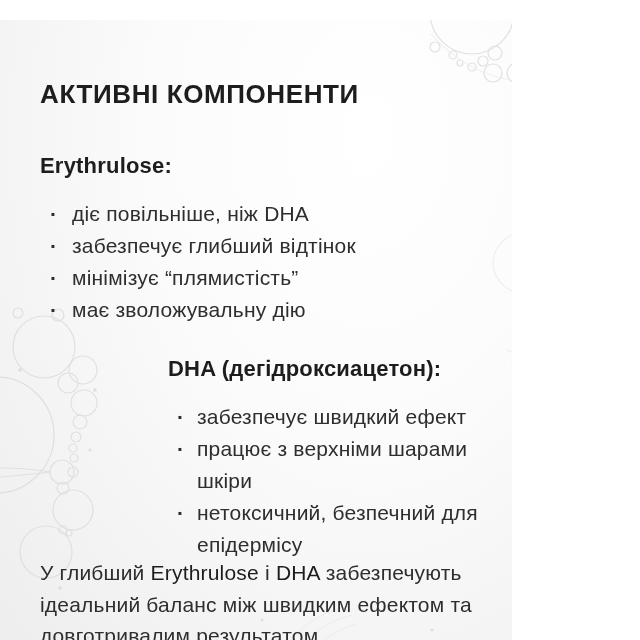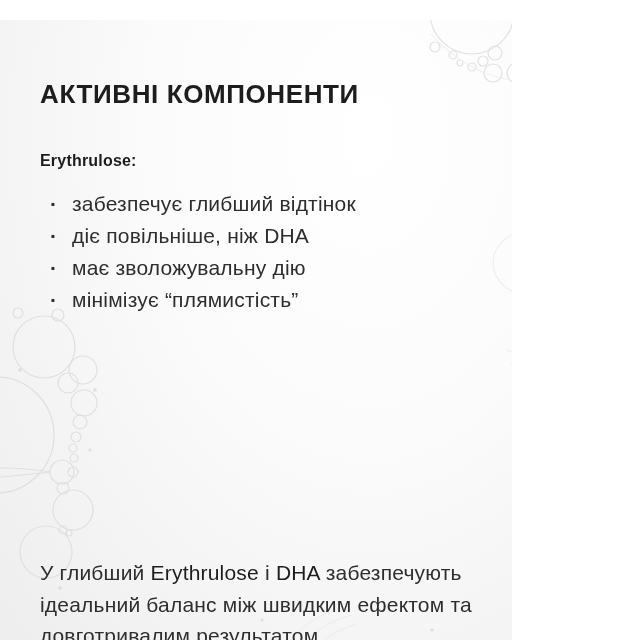--- a/index.html
+++ b/index.html
@@ -34,21 +34,21 @@
     font-weight: 700;
     letter-spacing: 0.6px;
     color: var(--title-text, #1d1d1d);
   }
   .section {
     position: absolute;
   }
   .section-erythrulose { left: 40px; top: 115px; }
   .section-dha { left: 168px; top: 318px; }
   .section-heading {
-    font-size: 16px;
+    font-size: 22px;
     line-height: 26px;
     font-weight: 700;
     letter-spacing: 0.2px;
     color: var(--title-text, #1d1d1d);
   }
   ul.bullets {
     list-style: none;
     margin: 0;
     padding: 0;
   }
@@ -164,23 +164,31 @@
       <circle cx="368" cy="556" r="1.8"></circle>
       <circle cx="432" cy="610" r="1.6"></circle>
     </g>
   </svg>
 
   <h1 class="title">АКТИВНІ КОМПОНЕНТИ</h1>
 
   <section class="section section-erythrulose">
     <h2 class="section-heading">Erythrulose:</h2>
     <ul class="bullets">
+      <li><span>діє повільніше, ніж DHA</span></li>
       <li><span>забезпечує глибший відтінок</span></li>
-      <li><span>діє повільніше, ніж DHA</span></li>
+      <li><span>мінімізує “плямистість”</span></li>
       <li><span>має зволожувальну дію</span></li>
-      <li><span>мінімізує “плямистість”</span></li>
     </ul>
   </section>
 
+  <section class="section section-dha">
+    <h2 class="section-heading">DHA (дегідроксиацетон):</h2>
+    <ul class="bullets">
+      <li><span>забезпечує швидкий ефект</span></li>
+      <li><span>працює з верхніми шарами шкіри</span></li>
+      <li><span>нетоксичний, безпечний для епідермісу</span></li>
+    </ul>
+  </section>
 
   <p class="synergy"><span>У глибший </span><b>Erythrulose</b><span> і </span><b>DHA</b><span> забезпечують ідеальний баланс між швидким ефектом та довготривалим результатом.</span></p>
 
 </div>
 
 </body></html>

